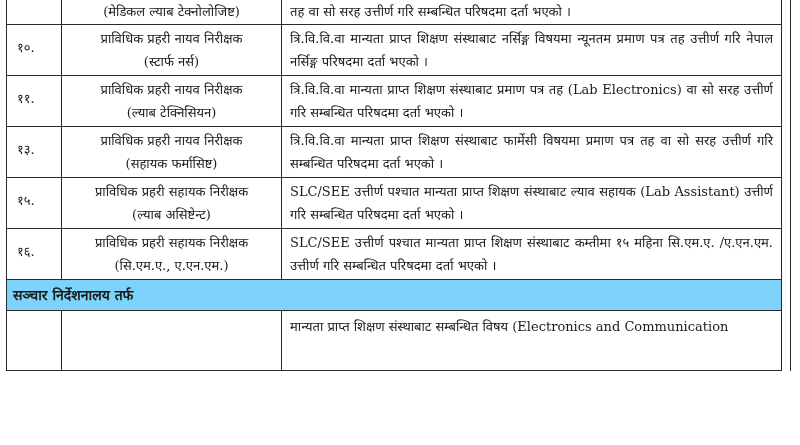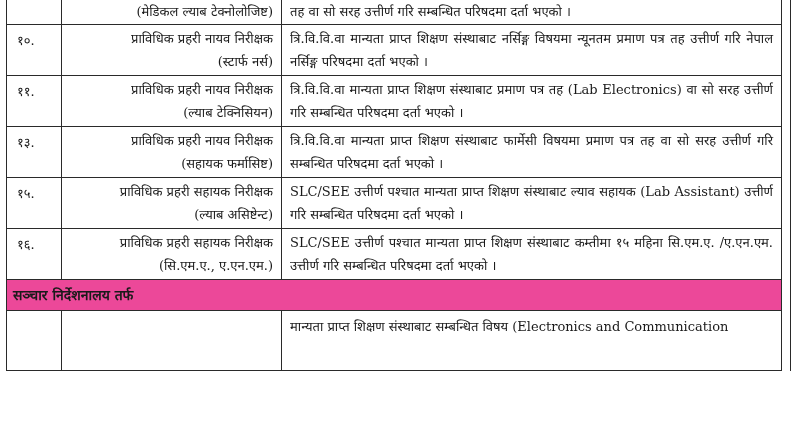--- a/index.html
+++ b/index.html
@@ -1,26 +1,26 @@
 <!DOCTYPE html>
 <html><head>
 <meta charset="utf-8">
 <style>
   html, body { margin:0; padding:0; background:#ffffff; }
   body { width:800px; height:445px; overflow:hidden; position:relative;
          font-family:"DejaVu Serif","Liberation Serif",serif; color:#1a1a1a; }
   .page { position:absolute; left:6px; top:-2px; width:784px; }
   table { border-collapse:collapse; width:776px; table-layout:fixed; }
   td { border:1.5px solid #2a2a2a; padding:0 8px; vertical-align:middle; font-size:13px; line-height:23px; }
-  td.num { width:36px; vertical-align:top; padding-top:4px; padding-left:10px; }
-  td.post { width:203px; text-align:right; }
+  td.num { width:36px; vertical-align:top; padding-top:11px; padding-left:10px; }
+  td.post { width:203px; text-align:center; }
   td.qual { text-align:justify; }
   tr.r { height:51px; }
   tr.top { height:26px; }
-  tr.sec td { background:#ec4899; font-weight:bold; font-size:14px; height:30px; padding-left:6px; }
+  tr.sec td { background:#7dd3fc; font-weight:bold; font-size:14px; height:30px; padding-left:6px; }
   tr.last { height:60px; }
   .dbl { position:absolute; top:0; bottom:0; left:784px; width:0; border-left:1.5px solid #2a2a2a; }
 </style>
 </head>
 <body>
 
 <div class="page">
   <table>
     <tbody>
         <tr class="top">

